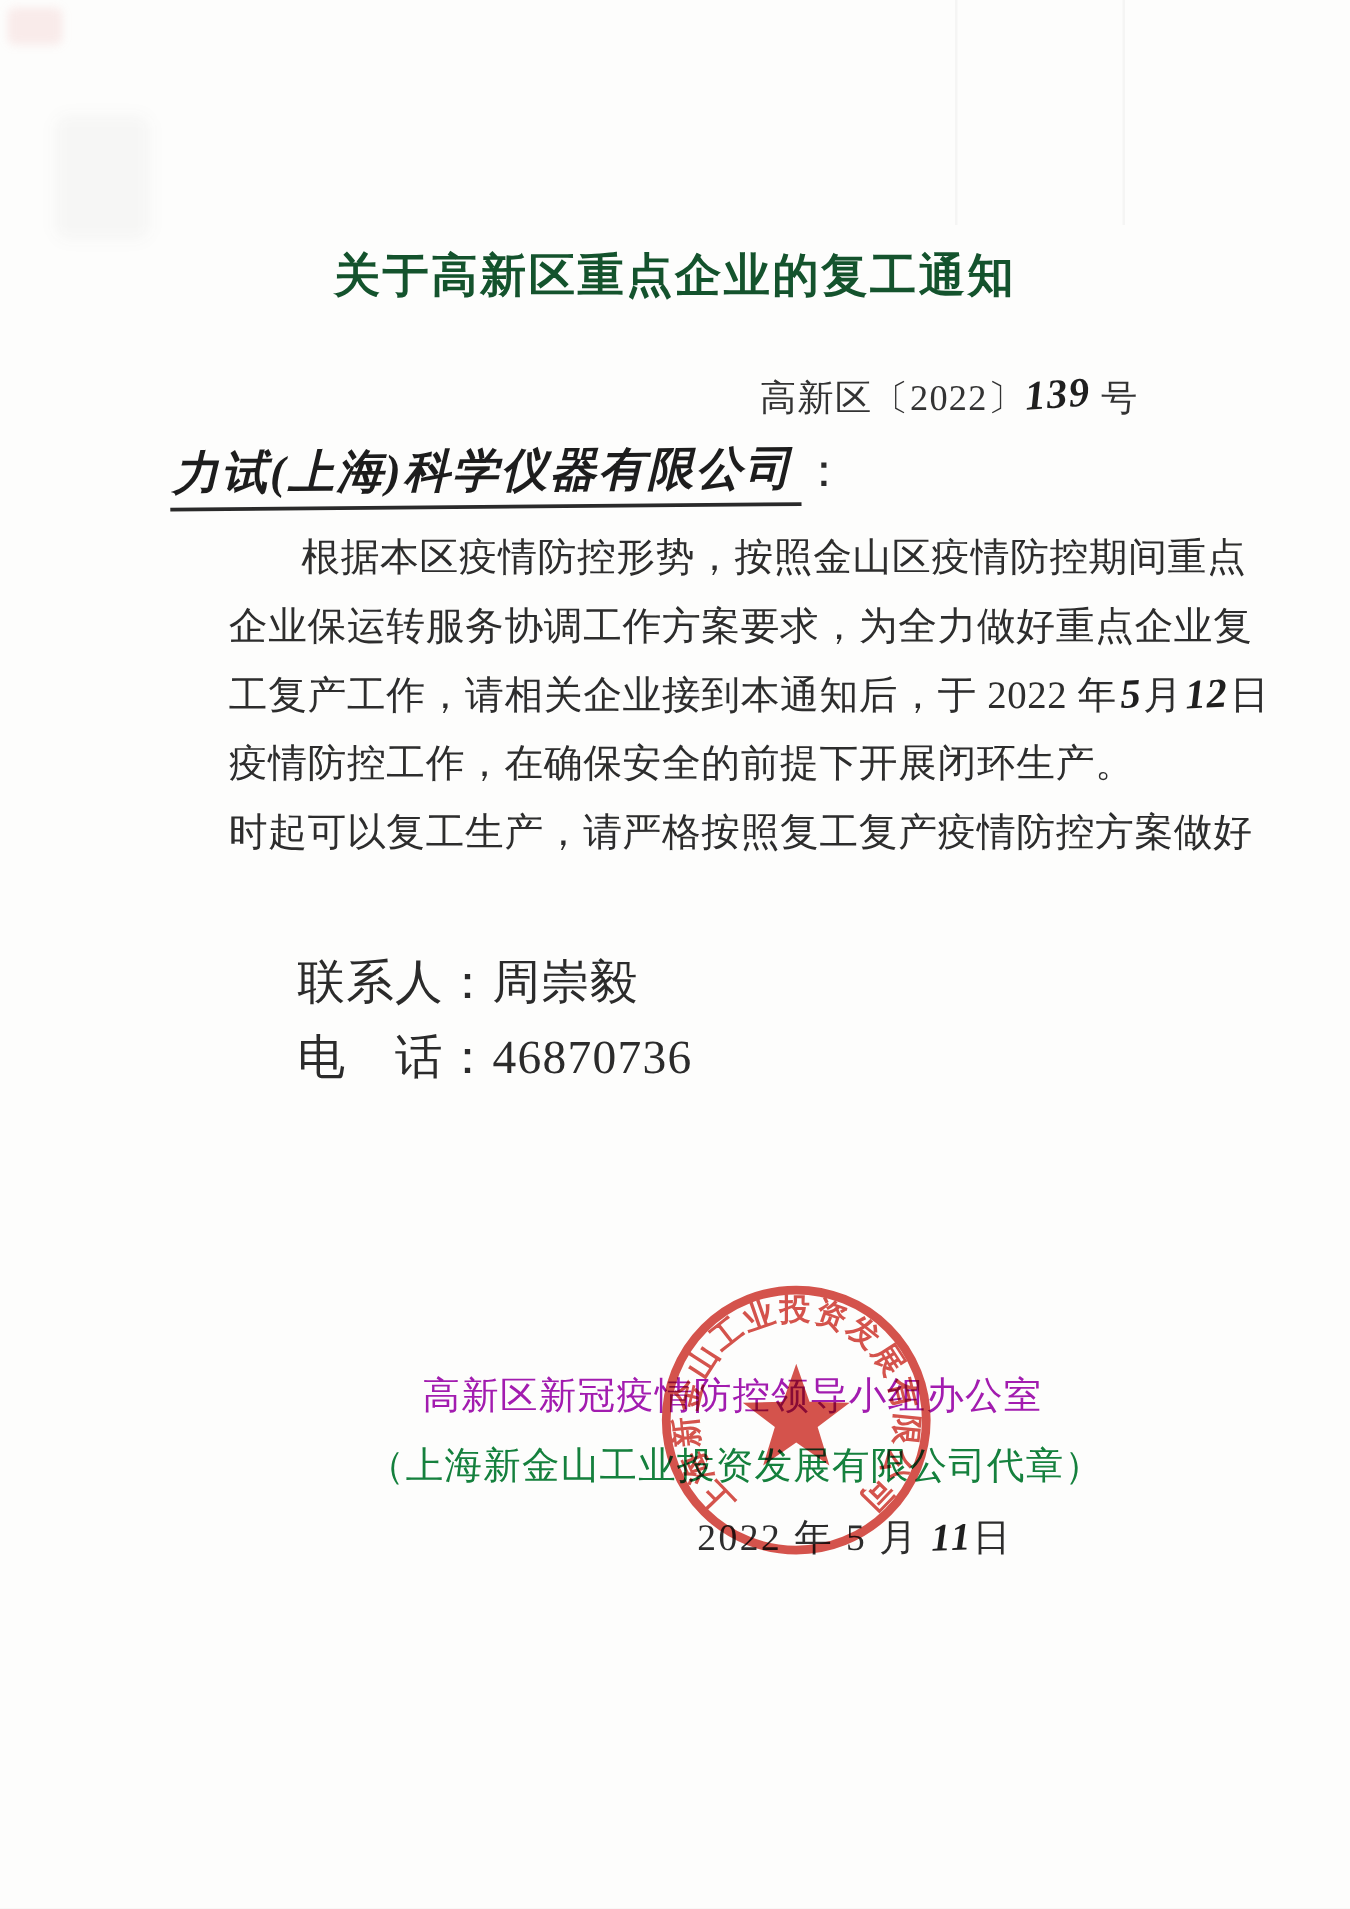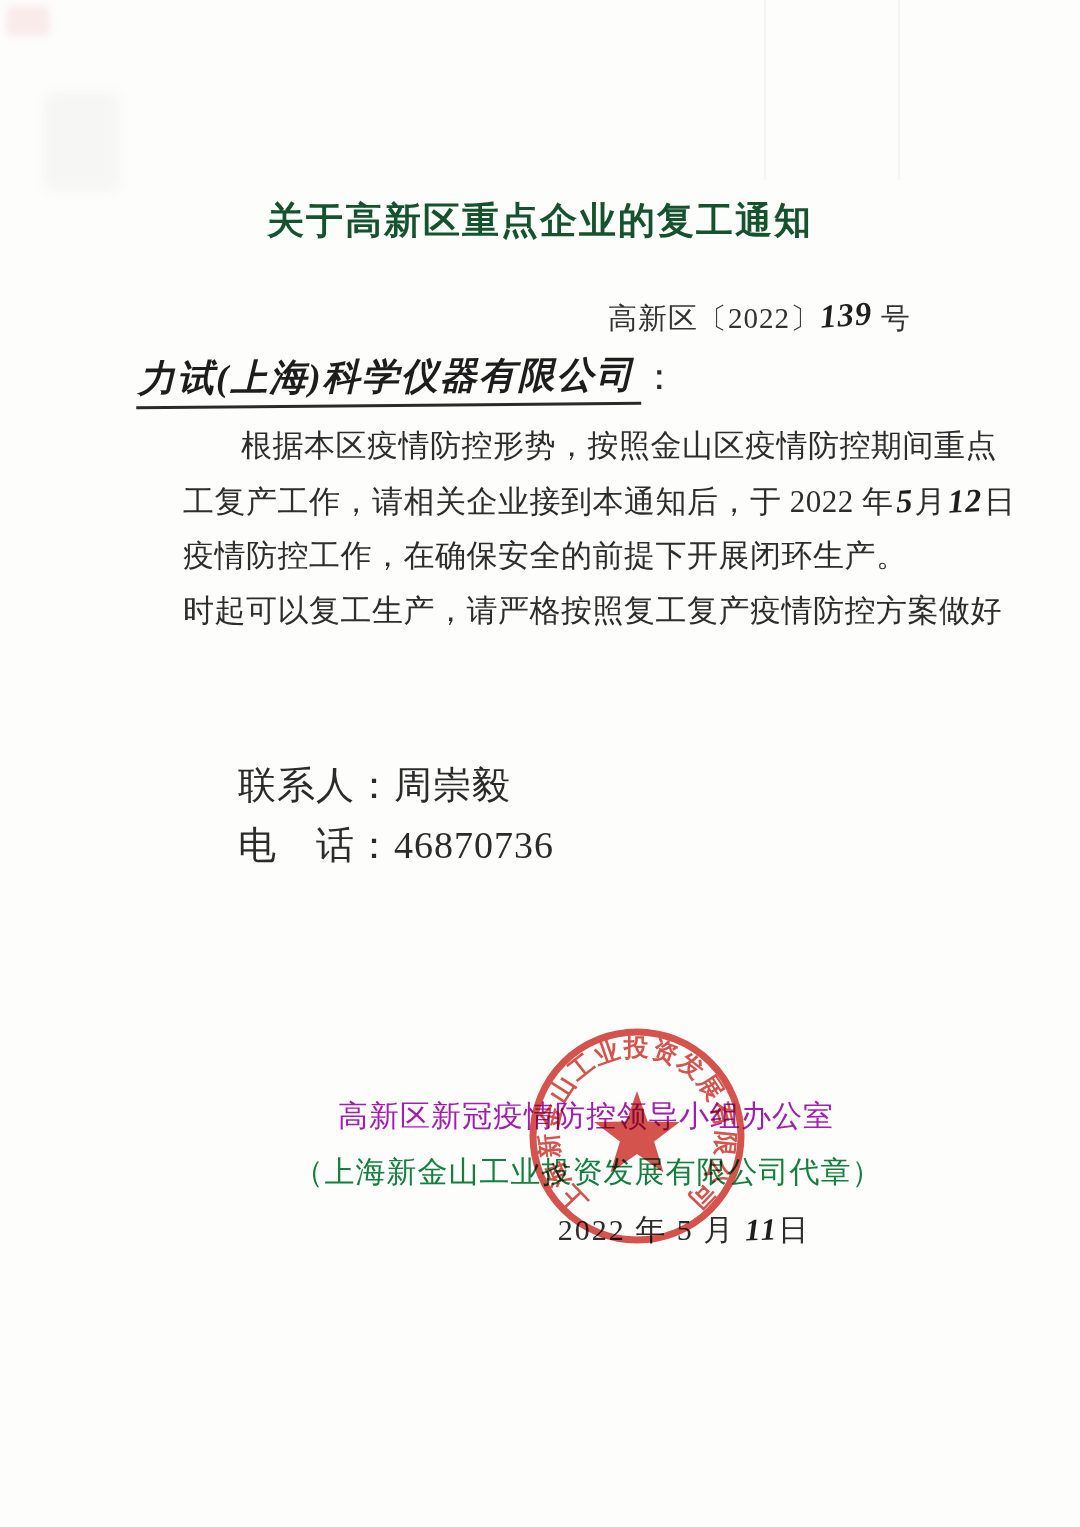--- a/index.html
+++ b/index.html
@@ -163,20 +163,21 @@
   <div class="scan-line-2"></div>
 
   <div class="doc-title">关于高新区重点企业的复工通知</div>
 
   <div class="doc-number"><span>高新区〔2022〕</span><span class="hw">139</span><span> 号</span></div>
 
   <div class="recipient"><span class="hw-name">力试(上海)科学仪器有限公司</span><span>：</span></div>
 
   <div class="body-text">
     <div class="body-line indent">根据本区疫情防控形势，按照金山区疫情防控期间重点</div>
+    <div class="body-line">企业保运转服务协调工作方案要求，为全力做好重点企业复</div>
     <div class="body-line"><span>工复产工作，请相关企业接到本通知后，于 2022 年</span><span class="hw">5</span><span>月</span><span class="hw">12</span><span>日</span></div>
     <div class="body-line">疫情防控工作，在确保安全的前提下开展闭环生产。</div>
     <div class="body-line">时起可以复工生产，请严格按照复工复产疫情防控方案做好</div>
   </div>
 
   <div class="contact-line person"><span>联系人：</span><span>周崇毅</span></div>
   <div class="contact-line phone"><span>电　话：</span><span>46870736</span></div>
 
   <div class="sig-office">高新区新冠疫情防控领导小组办公室</div>
   <div class="sig-company">（上海新金山工业投资发展有限公司代章）</div>

